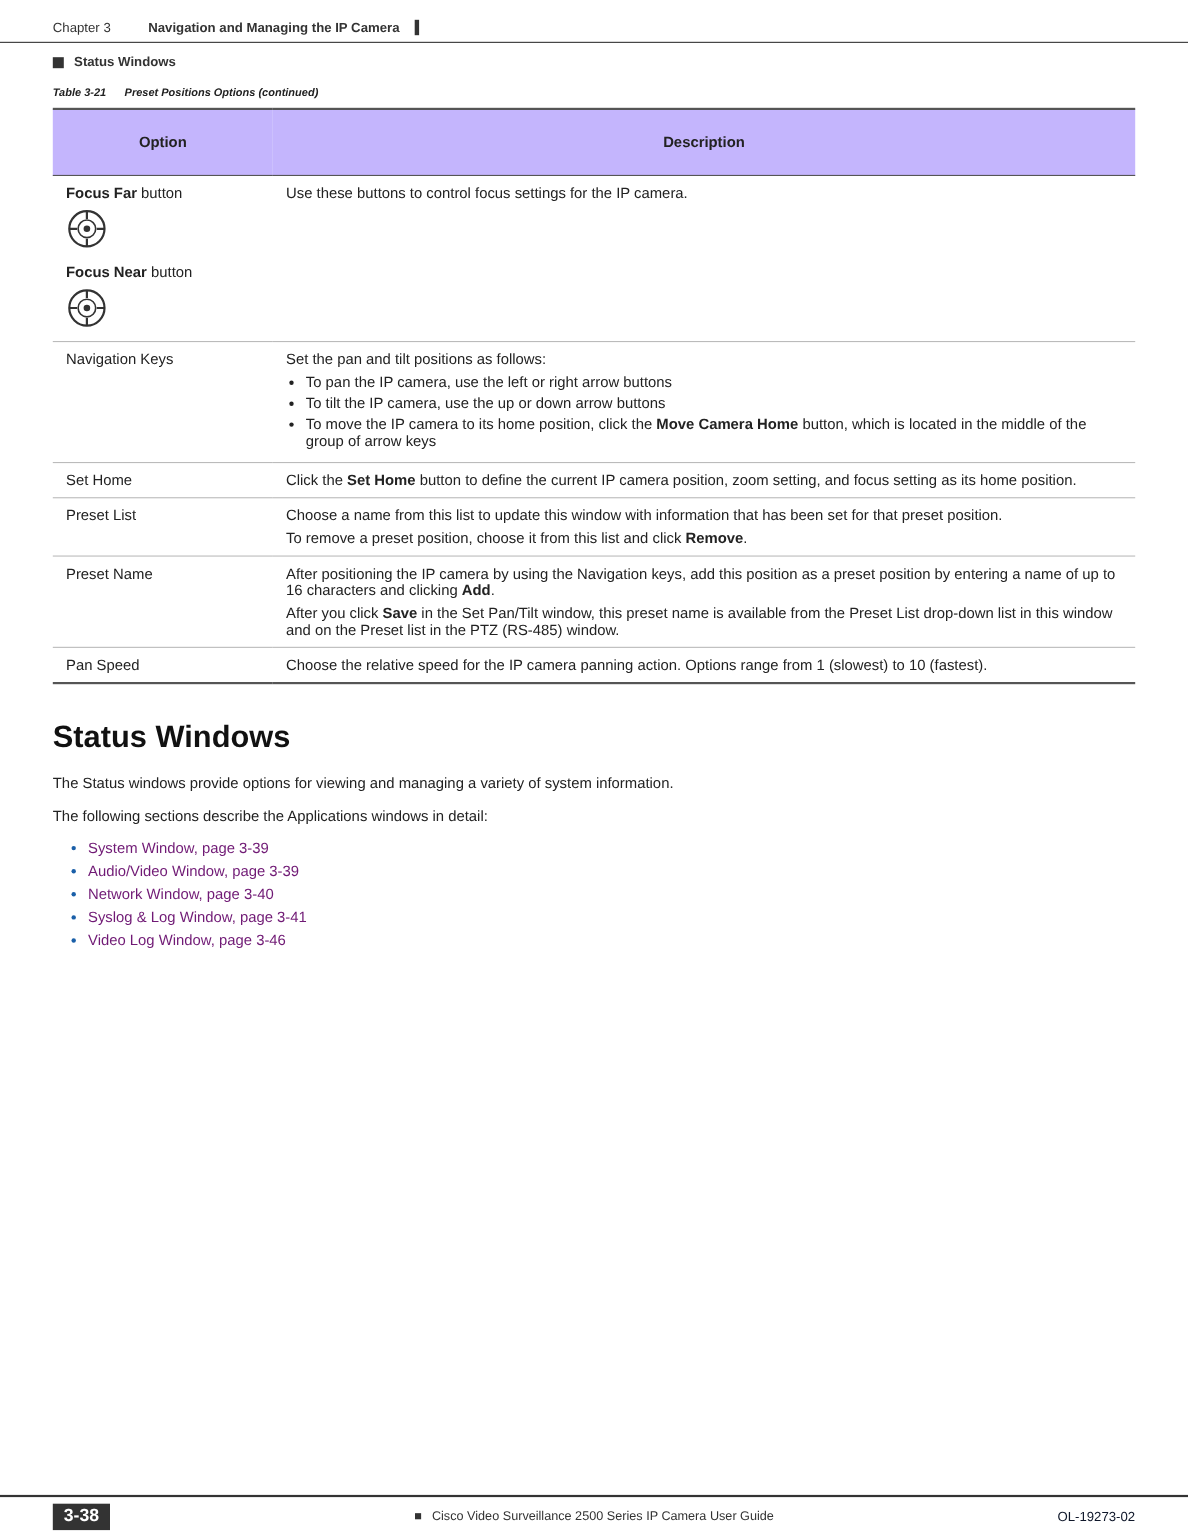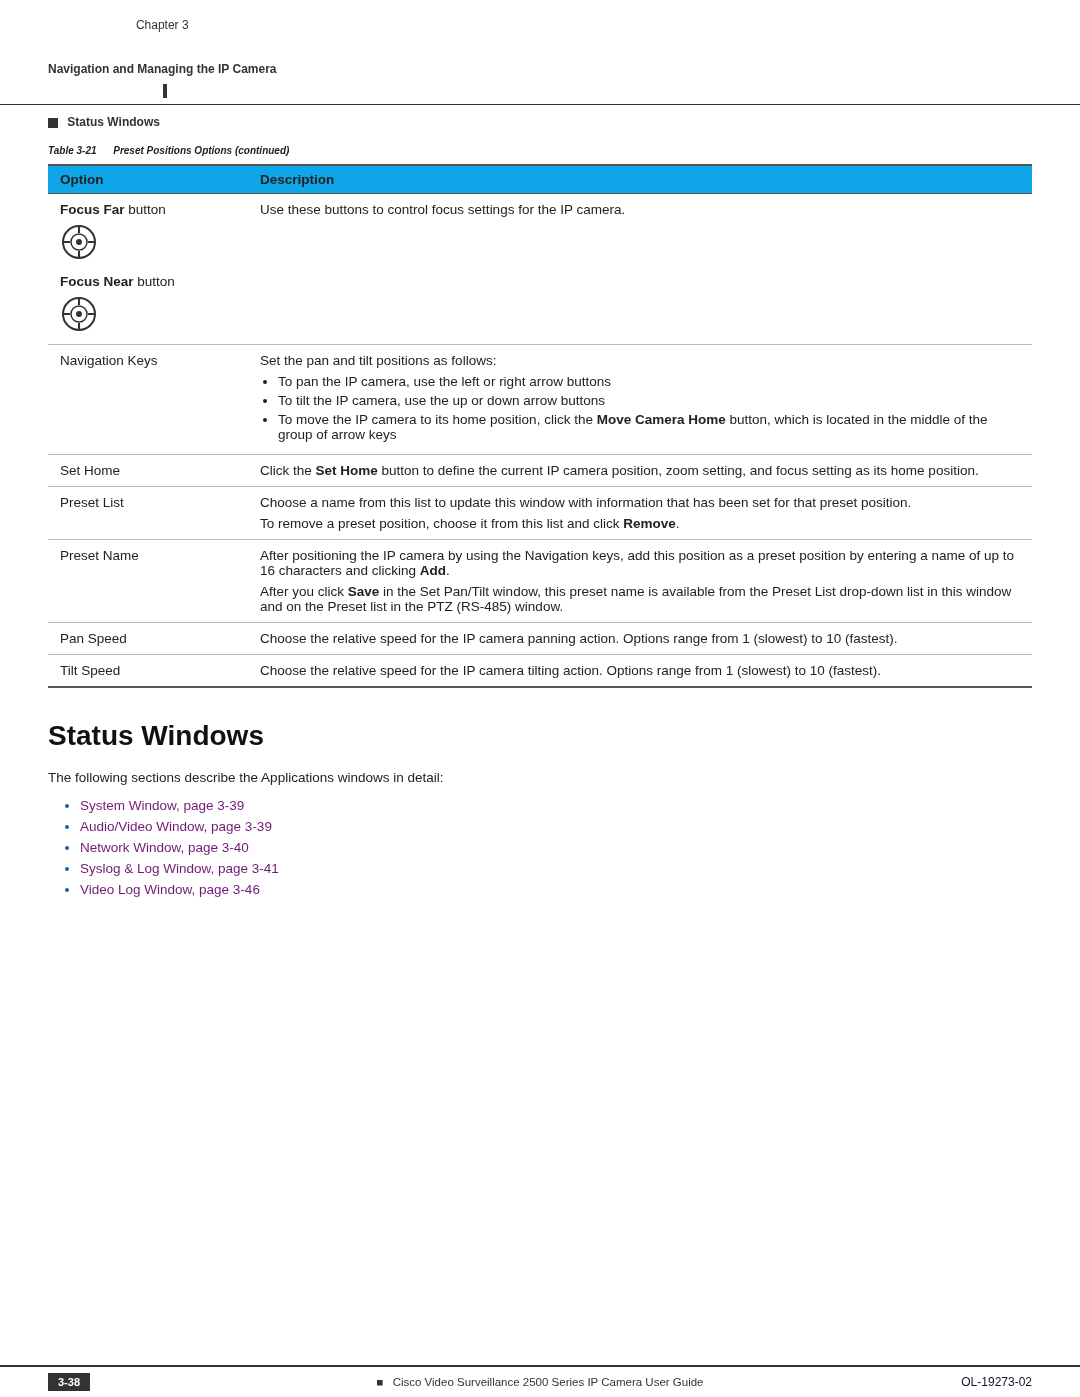--- a/index.html
+++ b/index.html
@@ -21,21 +21,20 @@
       padding: 18px 48px 6px 48px;
       border-bottom: 1px solid #333;
       margin-bottom: 6px;
     }
     .header-right {
       font-size: 12px;
       color: #333;
       display: flex;
       align-items: center;
       gap: 8px;
-      flex-direction: column;
     }
     .header-chapter {
       font-weight: normal;
     }
     .header-title {
       font-weight: bold;
     }
     .header-bar {
       display: inline-block;
       width: 4px;
@@ -70,25 +69,25 @@
     }
 
     
     .content-table {
       width: 100%;
       border-collapse: collapse;
       margin-bottom: 32px;
       font-size: 13.5px;
     }
     .content-table th {
-      background: #0ea5e9;
+      background: #c4b5fd;
       border-top: 2px solid #555;
       border-bottom: 1.5px solid #555;
-      padding: 6px 12px;
-      text-align: left;
+      padding: 22px 12px;
+      text-align: center;
       font-weight: bold;
       font-size: 13.5px;
     }
     .content-table td {
       border-bottom: 1px solid #bbb;
       padding: 8px 12px;
       vertical-align: top;
     }
     .content-table tr:last-child td {
       border-bottom: 2px solid #555;
@@ -171,21 +170,21 @@
       position: absolute;
       left: 50%;
       transform: translateX(-50%);
       font-size: 11.5px;
       color: #333;
       text-align: center;
     }
     .footer-page-num {
       background: #333;
       color: #fff;
-      font-size: 11px;
+      font-size: 16px;
       font-weight: bold;
       padding: 3px 10px;
     }
     .footer-doc-num {
       font-size: 12px;
       color: #0f172a;
     }
 
     
     .desc-para {
@@ -311,33 +310,26 @@
 
       <tr>
         <td class="col-option">
           <span>Pan Speed</span>
         </td>
         <td class="col-desc">
           <span>Choose the relative speed for the IP camera panning action. Options range from 1 (slowest) to 10 (fastest).</span>
         </td>
       </tr>
 
-      <tr>
-        <td class="col-option">
-          <span>Tilt Speed</span>
-        </td>
-        <td class="col-desc">
-          <span>Choose the relative speed for the IP camera tilting action. Options range from 1 (slowest) to 10 (fastest).</span>
-        </td>
-      </tr>
     </tbody>
   </table>
 
   <h1 class="section-heading">Status Windows</h1>
 
+  <p class="section-intro">The Status windows provide options for viewing and managing a variety of system information.</p>
   <p class="section-intro">The following sections describe the Applications windows in detail:</p>
 
   <ul class="section-list">
     <li>
       <a href="#">System Window, page 3-39</a>
     </li>
     <li>
       <a href="#">Audio/Video Window, page 3-39</a>
     </li>
     <li>

